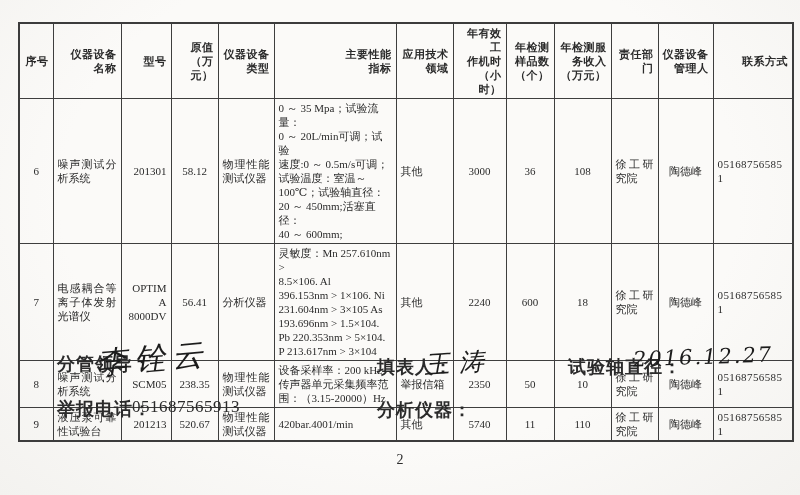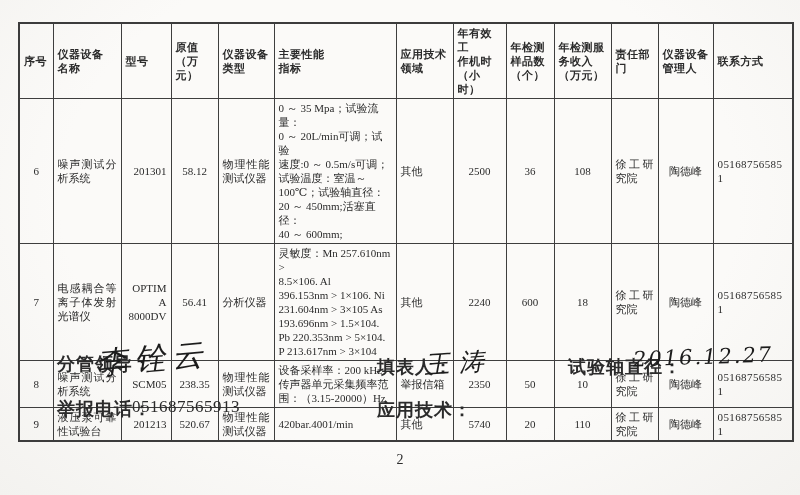--- a/index.html
+++ b/index.html
@@ -23,21 +23,21 @@
     border:1px solid #3e3e3e;
     vertical-align:middle;
     font-size:11px;
     line-height:14px;
     padding:2px 4px;
     overflow:hidden;
     word-break:break-all;
   }
   table.equip th{
     font-weight:bold;
-    text-align:left;
+    text-align:right;
     white-space:pre-line;
     letter-spacing:0.5px;
   }
   tr.hrow{height:35px;}
   tr.r6{height:101px;}
   tr.r7{height:100px;}
   tr.r8{height:47px;}
   tr.r9{height:32px;}
   td.c-center{text-align:center;}
   td.c-just{text-align:justify;padding:2px 6px;}
@@ -154,21 +154,21 @@
         <td class="c-num">58.12</td>
         <td class="c-just">物理性能测试仪器</td>
         <td class="c-specs">0 ～ 35 Mpa；试验流量：
 0 ～ 20L/min可调；试验
 速度:0 ～ 0.5m/s可调；
 试验温度：室温～
 100℃；试验轴直径：
 20 ～ 450mm;活塞直径：
 40 ～ 600mm;</td>
         <td class="c-just">其他</td>
-        <td class="c-num">2500</td>
+        <td class="c-num">3000</td>
         <td class="c-num">36</td>
         <td class="c-num">108</td>
         <td class="c-just">徐工研究院</td>
         <td class="c-num">陶德峰</td>
         <td class="c-contact">051687565851</td>
       </tr>
       <tr class="r7">
         <td class="c-center">7</td>
         <td class="c-just">电感耦合等离子体发射光谱仪</td>
         <td class="c-model">OPTIMA
@@ -209,38 +209,38 @@
       </tr>
       <tr class="r9">
         <td class="c-center">9</td>
         <td class="c-just">液压泵可靠性试验台</td>
         <td class="c-model">201213</td>
         <td class="c-num">520.67</td>
         <td class="c-just">物理性能测试仪器</td>
         <td class="c-specs">420bar.4001/min</td>
         <td class="c-just">其他</td>
         <td class="c-num">5740</td>
-        <td class="c-num">20</td>
+        <td class="c-num">11</td>
         <td class="c-num">110</td>
         <td class="c-just">徐工研究院</td>
         <td class="c-num">陶德峰</td>
         <td class="c-contact">051687565851</td>
       </tr>
     </tbody>
   </table>
 
   <div class="flabel" style="left:57px;top:352px;">分管领导：</div>
   <div class="handwriting sig-leader">李铨云</div>
 
   <div class="flabel" style="left:377px;top:355px;">填表人：</div>
   <div class="handwriting sig-filler">王涛</div>
 
   <div class="flabel" style="left:568px;top:355px;">试验轴直径：</div>
   <div class="handwriting sig-date">2016.12.27</div>
 
   <div class="flabel" style="left:57px;top:397px;">举报电话：</div>
   <div class="fvalue" style="left:132px;top:397px;">051687565913</div>
 
-  <div class="flabel" style="left:377px;top:398px;">应用技术：</div>
+  <div class="flabel" style="left:377px;top:398px;">分析仪器：</div>
 
   <div class="page-num">2</div>
 
 </div>
 
 </body></html>

